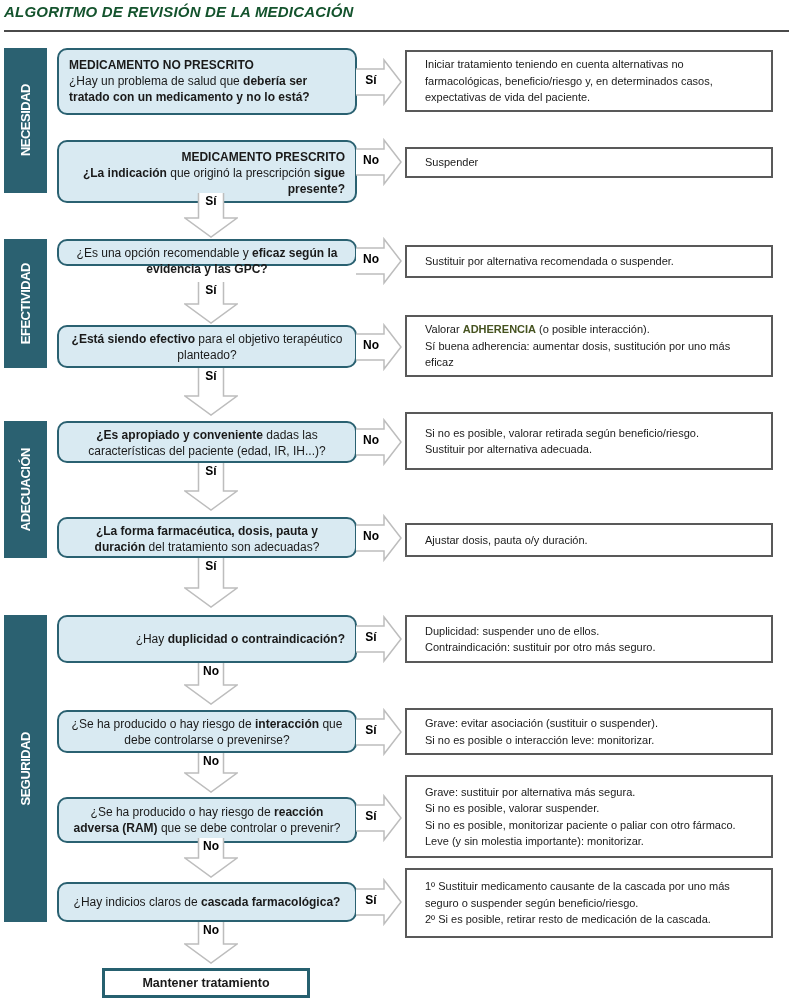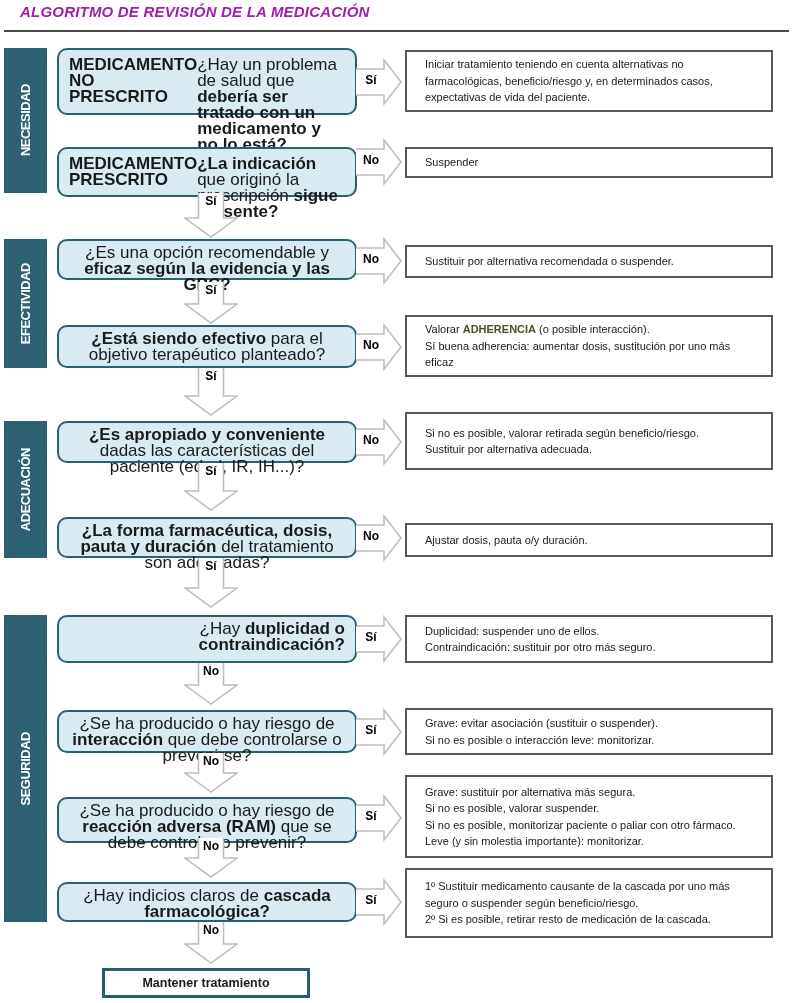--- a/index.html
+++ b/index.html
@@ -1,30 +1,30 @@
 <!DOCTYPE html>
 <html><head>
 <meta charset="utf-8">
 <style>
   html,body { margin:0; padding:0; background:#fff; }
   body { font-family:"Liberation Sans", sans-serif; color:#1a1a1a; }
   .page { position:relative; width:793px; height:1003px; background:#fff; overflow:hidden; }
 
-  .title { position:absolute; left:20px; top:3px; font-size:15px; font-weight:700;
-           font-style:italic; color:#a21caf; letter-spacing:.2px; white-space:nowrap; }
+  .title { position:absolute; left:4px; top:3px; font-size:15px; font-weight:700;
+           font-style:italic; color:#14532d; letter-spacing:.2px; white-space:nowrap; }
   .rule { position:absolute; left:4px; right:4px; top:30px; height:2px; background:#4a4a4a; }
 
   .side { position:absolute; left:4px; width:43px; background:#2B6171; color:#fff;
           display:flex; align-items:center; justify-content:center; }
   .side span { writing-mode:vertical-rl; transform:rotate(180deg);
                font-weight:700; font-size:13px; letter-spacing:-.5px; }
 
   .qbox { position:absolute; left:57px; width:300px; background:#D9EAF2;
           border:2px solid #2A6171; border-radius:10px; box-sizing:border-box;
-          font-size:17px; line-height:16px; display:flex; flex-direction:row;
+          font-size:12px; line-height:16px; display:flex; flex-direction:column;
           padding:4px 10px; }
   .qbox.left  { justify-content:flex-start; padding-top:7px; text-align:left; }
   .qbox.center{ justify-content:center; text-align:center; }
 
   .abox { position:absolute; left:405px; width:368px; background:#fff;
           border:2px solid #595959; box-sizing:border-box; font-size:11px;
           line-height:16.5px; display:flex; flex-direction:column;
           justify-content:center; padding:4px 14px 4px 18px; text-align:left; }
 
   .arrow-svg { position:absolute; }
@@ -67,37 +67,37 @@
       <div class="line"><span>¿Hay un problema de salud que </span><span style="font-weight: 700;">debería ser tratado con un medicamento y no lo está?</span></div>
     </div>
   <svg class="arrow-svg" style="left:356px;top:57px;" width="46" height="50">
       <path d="M0,12 L28,12 L28,3 L45,25 L28,47 L28,38 L0,38"></path>
     </svg>
   <div class="blabel" style="top:73px;">Sí</div>
   <div class="abox" style="top:50px;height:62px;">
       <div class="line"><span>Iniciar tratamiento teniendo en cuenta alternativas no farmacológicas, beneficio/riesgo y, en determinados casos, expectativas de vida del paciente.</span></div>
     </div>
 
-  <div class="qbox left" style="top:147px;height:50px;">
+  <div class="qbox left" style="top:140px;height:63px;text-align:right;">
       <div class="line"><span style="font-weight: 700;">MEDICAMENTO PRESCRITO</span></div>
       <div class="line"><span style="font-weight: 700;">¿La indicación</span><span> que originó la prescripción </span><span style="font-weight: 700;">sigue presente?</span></div>
     </div>
   <svg class="arrow-svg" style="left:356px;top:137px;" width="46" height="50">
       <path d="M0,12 L28,12 L28,3 L45,25 L28,47 L28,38 L0,38"></path>
     </svg>
   <div class="blabel" style="top:153px;">No</div>
   <div class="abox" style="top:147px;height:31px;">
       <div class="line"><span>Suspender</span></div>
     </div>
   <svg class="arrow-svg" style="left:184px;top:193px;" width="54" height="45">
       <path d="M14.5,0 L14.5,25 L1,25 L27,44 L53,25 L39.5,25 L39.5,0"></path>
     </svg>
   <div class="dlabel" style="top:194px;">Sí</div>
 
-  <div class="qbox center" style="top:239px;height:41px;justify-content:flex-end;">
+  <div class="qbox center" style="top:239px;height:27px;justify-content:flex-end;">
       <div class="line"><span>¿Es una opción recomendable y </span><span style="font-weight: 700;">eficaz según la evidencia y las GPC?</span></div>
     </div>
   <svg class="arrow-svg" style="left:356px;top:236px;" width="46" height="50">
       <path d="M0,12 L28,12 L28,3 L45,25 L28,47 L28,38 L0,38"></path>
     </svg>
   <div class="blabel" style="top:252px;">No</div>
   <div class="abox" style="top:245px;height:33px;">
       <div class="line"><span>Sustituir por alternativa recomendada o suspender.</span></div>
     </div>
   <svg class="arrow-svg" style="left:184px;top:282px;" width="54" height="42">

